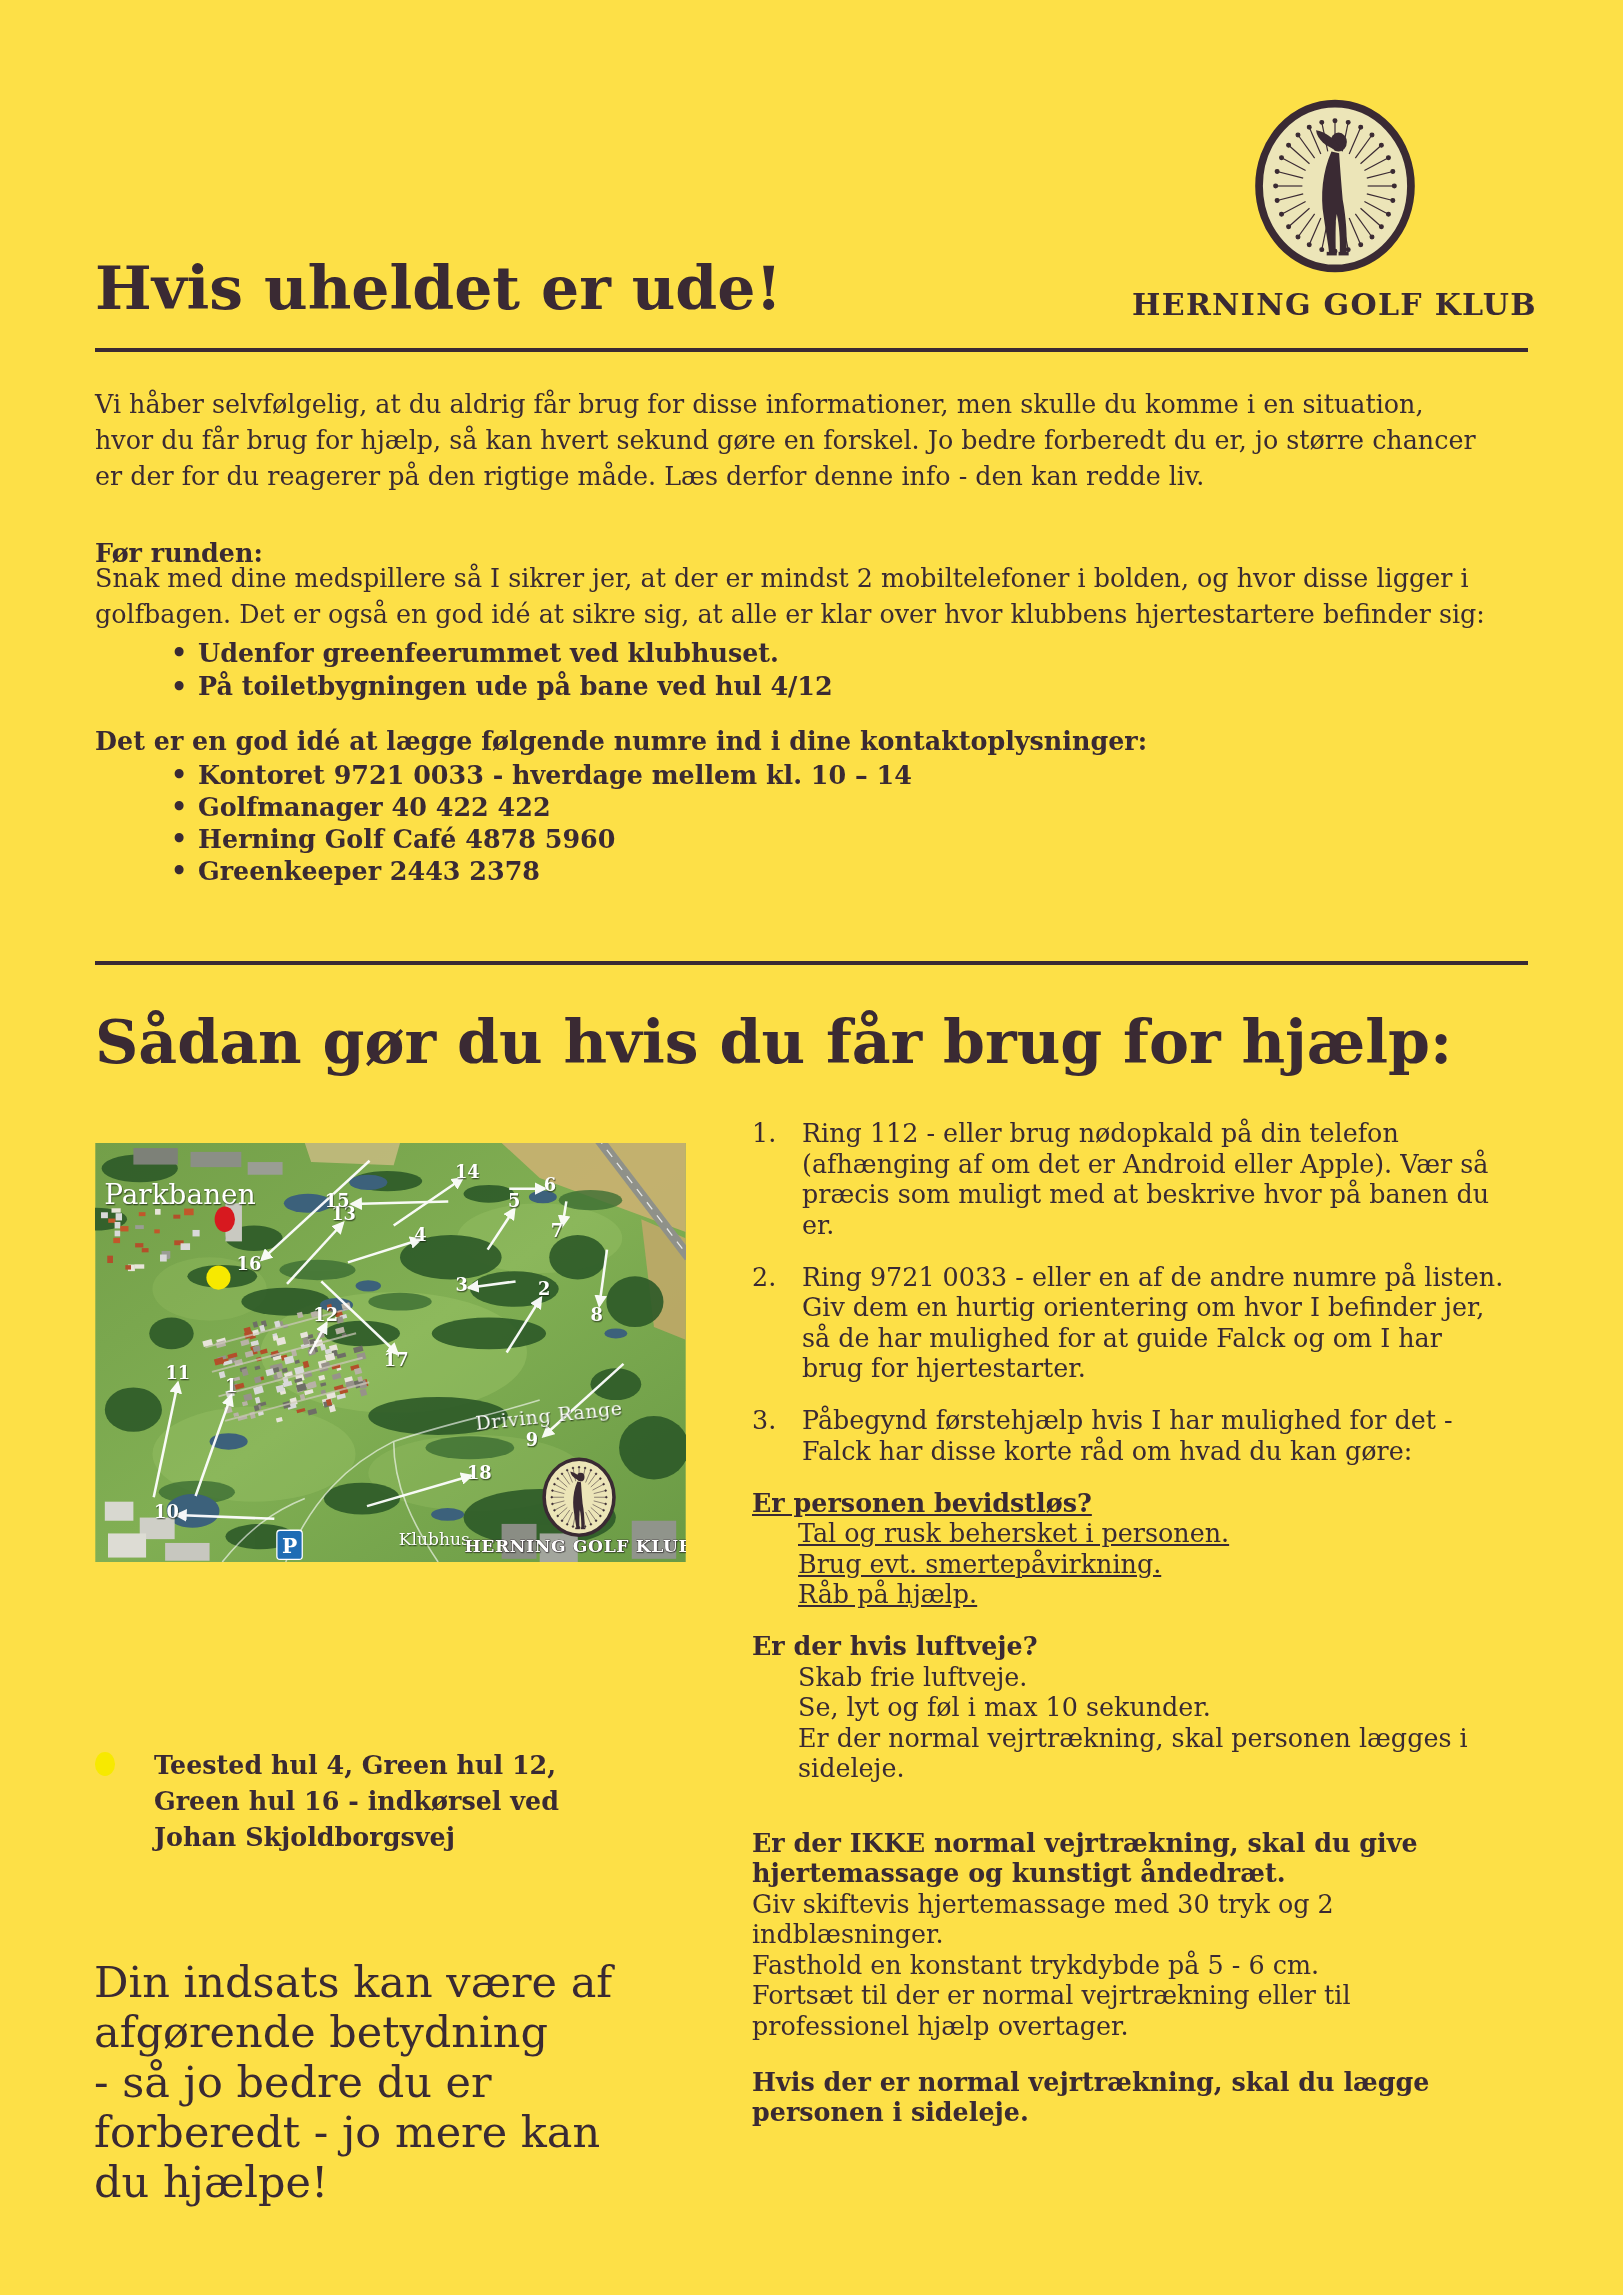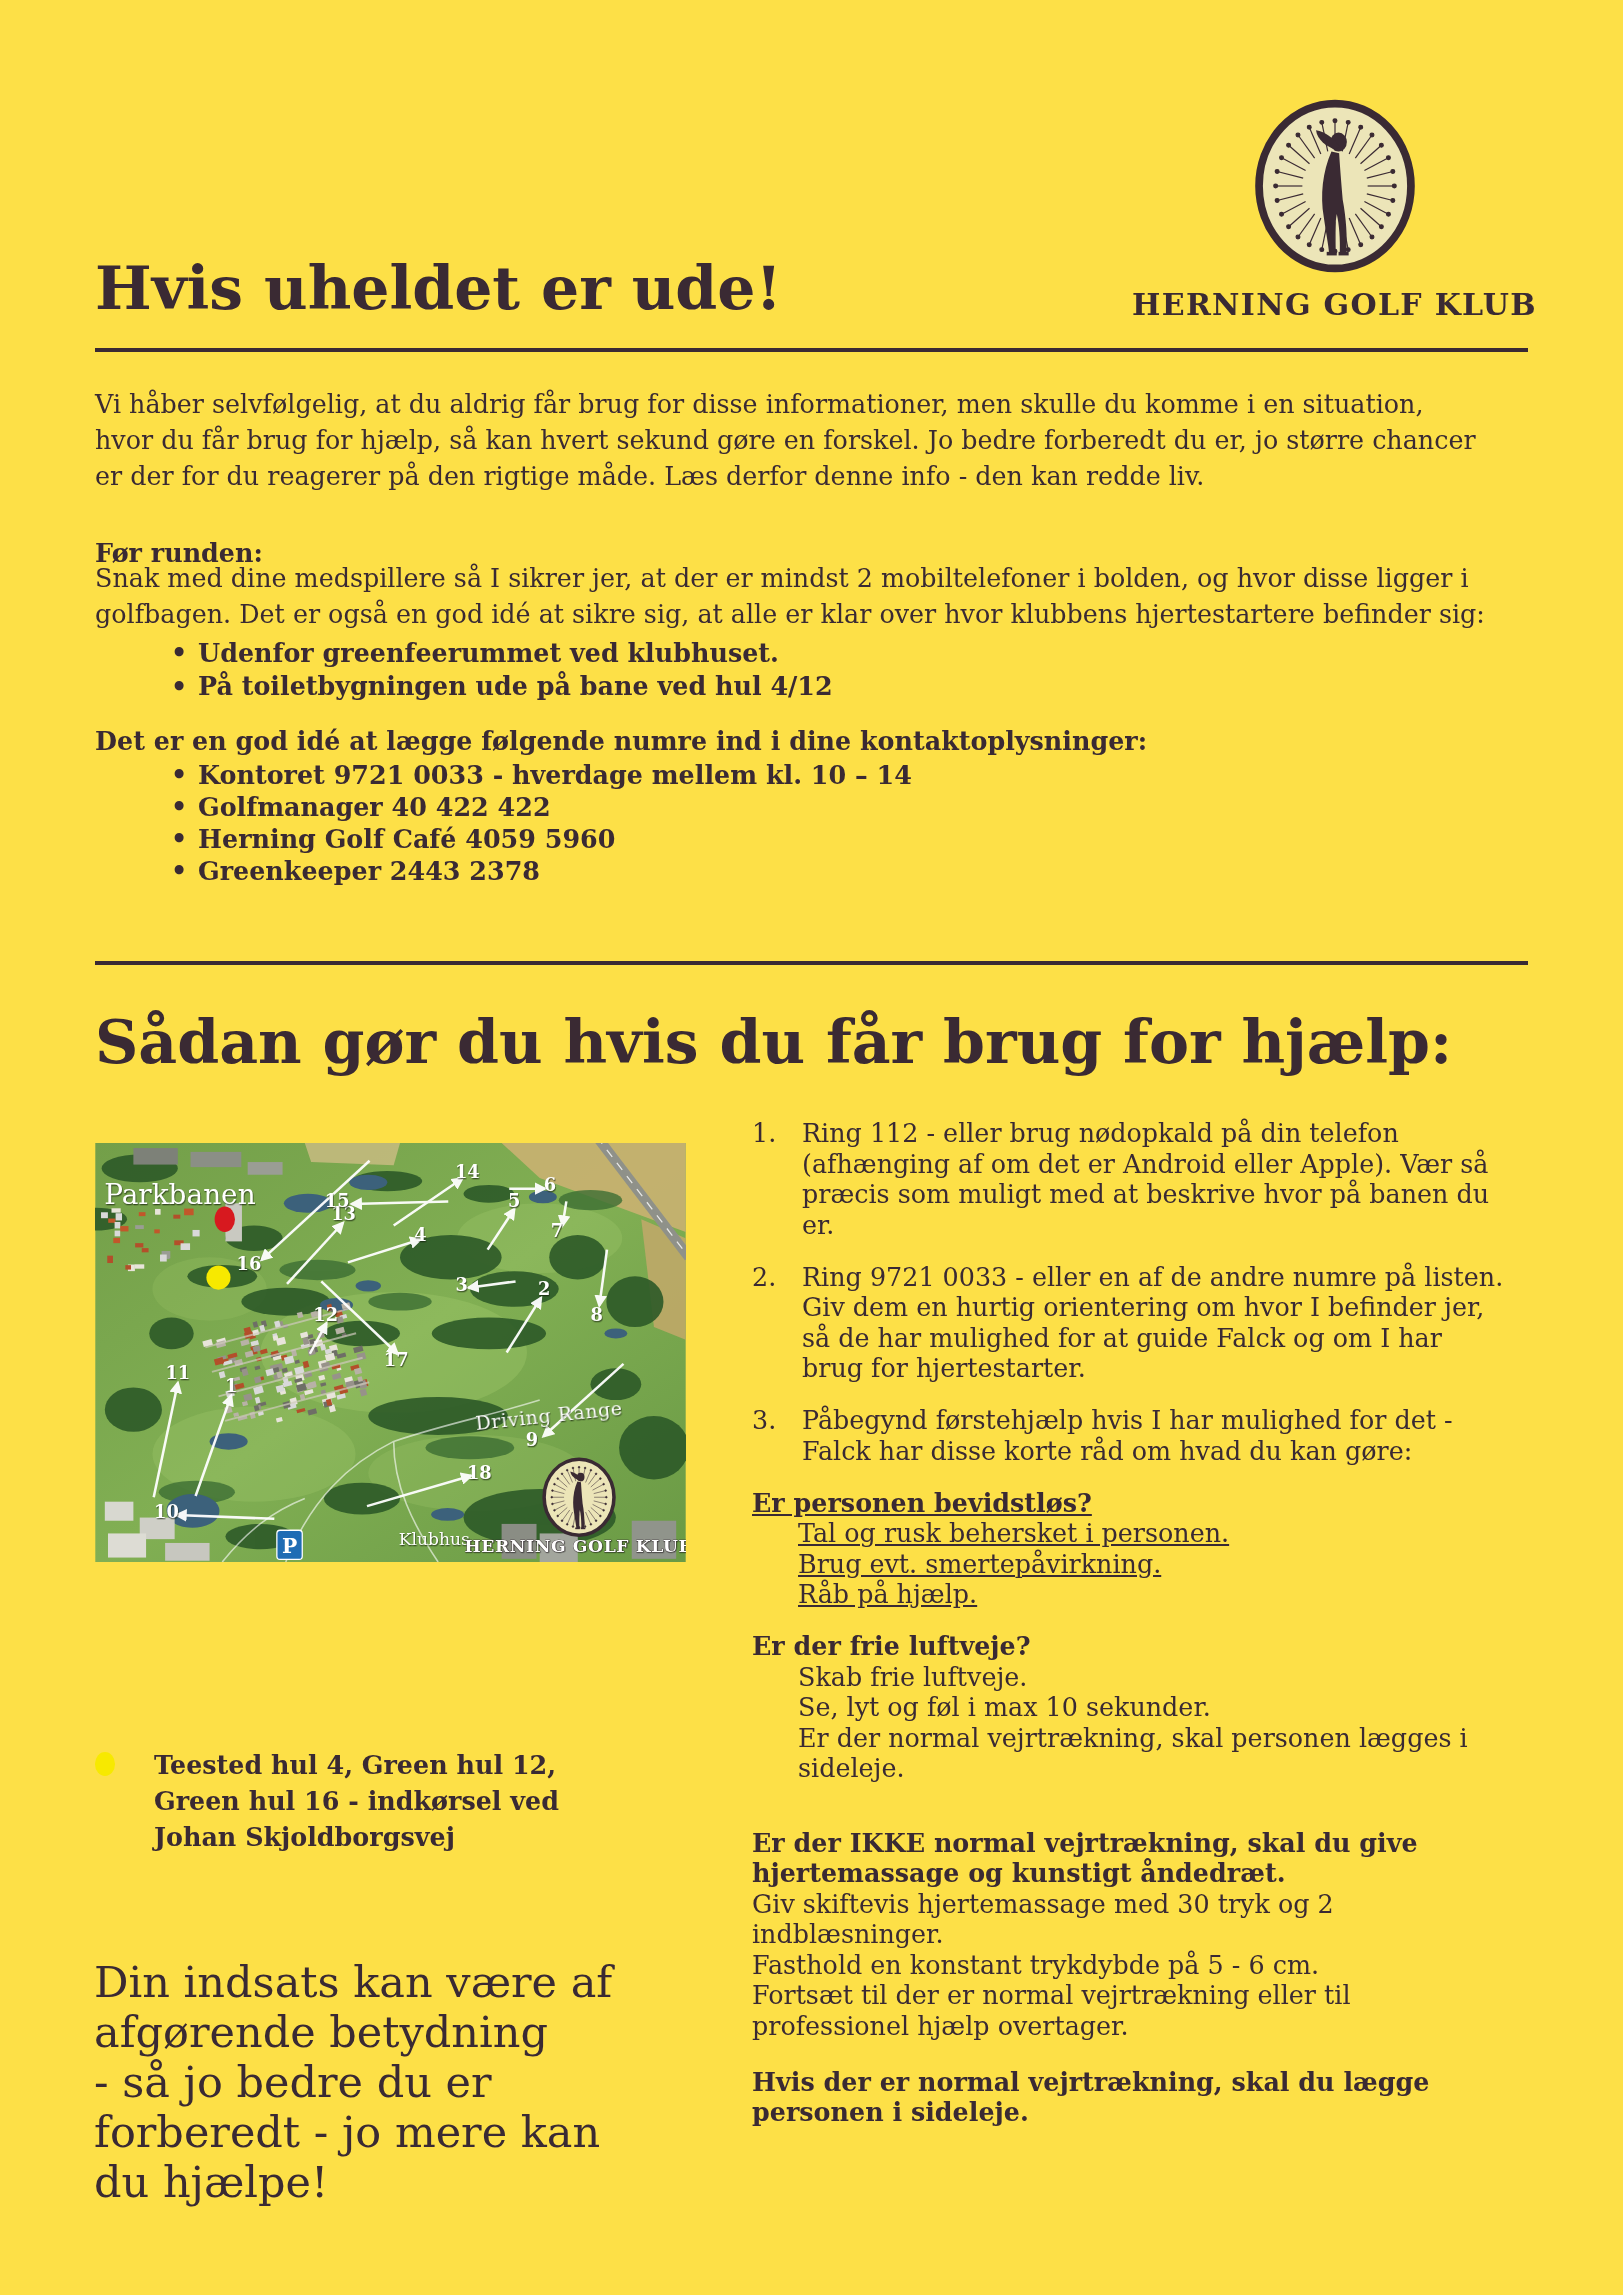--- a/index.html
+++ b/index.html
@@ -165,21 +165,21 @@
 
   <ul class="plain list1">
     <li><span>Udenfor greenfeerummet ved klubhuset.</span></li>
     <li><span>På toiletbygningen ude på bane ved hul 4/12</span></li>
   </ul>
 
   <div class="contacts-head">Det er en god idé at lægge følgende numre ind i dine kontaktoplysninger:</div>
   <ul class="plain list2">
     <li><span>Kontoret 9721 0033 - hverdage mellem kl. 10 – 14</span></li>
     <li><span>Golfmanager 40 422 422</span></li>
-    <li><span>Herning Golf Café 4059 5960</span></li>
+    <li><span>Herning Golf Café 4878 5960</span></li>
     <li><span>Greenkeeper 2443 2378</span></li>
   </ul>
 
   <div class="rule rule2"></div>
 
   <div class="h2">Sådan gør du hvis du får brug for hjælp:</div>
 
   <div class="map-wrap">
     <svg width="591" height="419" viewBox="0 0 930 660">
       <defs>
@@ -548,21 +548,21 @@
 Falck har disse korte råd om hvad du kan gøre:</div>
     </div>
 
     <div class="fa1">
       <div class="fa-head pre">Er personen bevidstløs?</div>
       <div class="fa-lines pre">Tal og rusk behersket i personen.
 Brug evt. smertepåvirkning.
 Råb på hjælp.</div>
     </div>
     <div class="fa2">
-      <div class="fa-head pre">Er der frie luftveje?</div>
+      <div class="fa-head pre">Er der hvis luftveje?</div>
       <div class="fa-lines pre">Skab frie luftveje.
 Se, lyt og føl i max 10 sekunder.
 Er der normal vejrtrækning, skal personen lægges i
 sideleje.</div>
     </div>
     <div class="fa3">
       <div class="fa-head pre">Er der IKKE normal vejrtrækning, skal du give
 hjertemassage og kunstigt åndedræt.</div>
       <div class="pre">Giv skiftevis hjertemassage med 30 tryk og 2
 indblæsninger.

